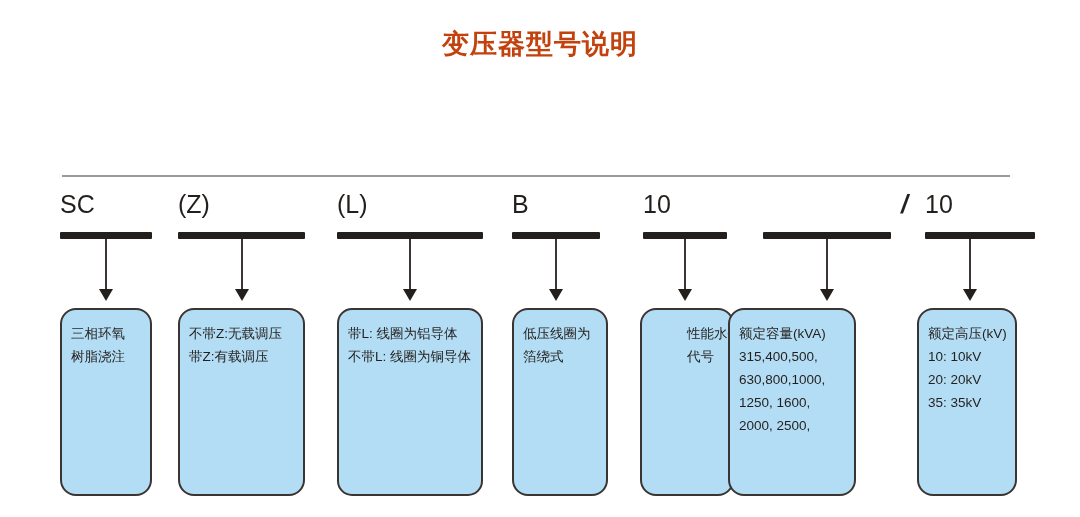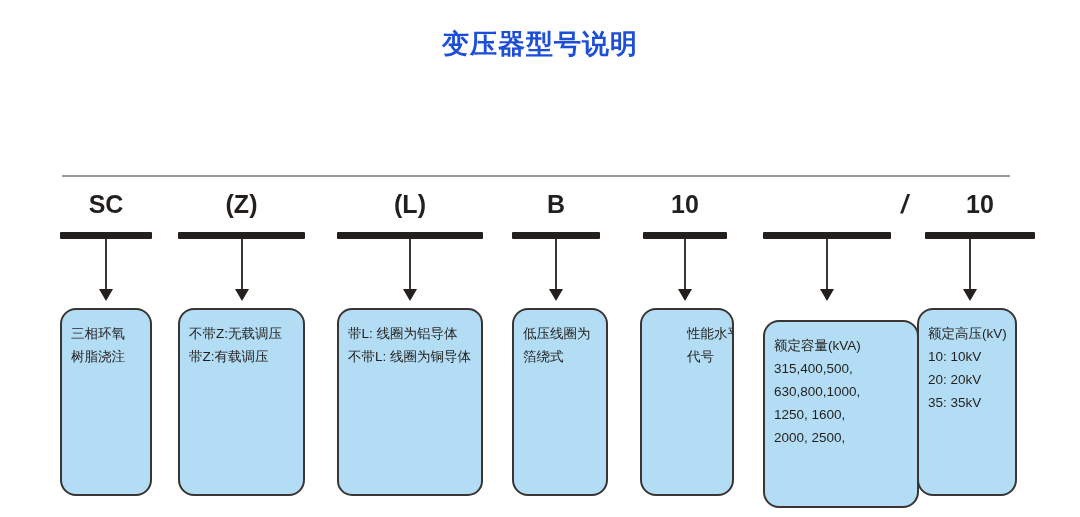--- a/index.html
+++ b/index.html
@@ -24,21 +24,21 @@
   
   .title {
     position: absolute;
     left: 0;
     top: 26px;
     width: 1080px;
     text-align: center;
     font-size: 27px;
     font-weight: 700;
     letter-spacing: 1px;
-    color: #1d4ed8;
+    color: #c2410c;
   }
 
   
   .top-rule {
     position: absolute;
     left: 62px;
     top: 175px;
     width: 948px;
     height: 2px;
     background: #9a9a9a;
@@ -48,23 +48,23 @@
   .code-group {
     position: absolute;
     top: 188px;
     height: 50px;
   }
   .code-text {
     position: absolute;
     top: 0;
     left: 0;
     width: 100%;
-    text-align: center;
+    text-align: left;
     font-size: 25px;
-    font-weight: 700;
+    font-weight: 400;
     line-height: 32px;
     color: #231f1d;
     white-space: nowrap;
   }
   .code-bar {
     position: absolute;
     left: 0;
     top: 44px;
     width: 100%;
     height: 7px;
@@ -180,21 +180,21 @@
   <div class="desc-box" style="left:640px; width:94px;padding-left:45px;">
     <div class="desc-line">性能水平</div>
     <div class="desc-line">代号</div>
   </div>
 
   <div class="code-group" style="left:763px; width:128px;">
     <div class="code-bar"></div>
   </div>
   <div class="arrow-stem" style="left:826px; top:239px; height:52px;"></div>
   <div class="arrow-head" style="left:820px; top:289px;"></div>
-  <div class="desc-box" style="left:763px; width:156px;margin-top:12px;">
+  <div class="desc-box" style="left:728px; width:128px;">
     <div class="desc-line">额定容量(kVA)</div>
     <div class="desc-line">315,400,500,</div>
     <div class="desc-line">630,800,1000,</div>
     <div class="desc-line">1250, 1600,</div>
     <div class="desc-line">2000, 2500,</div>
   </div>
 
   <div class="slash" style="left:901px;">/</div>
 
   <div class="code-group" style="left:925px; width:110px;">

